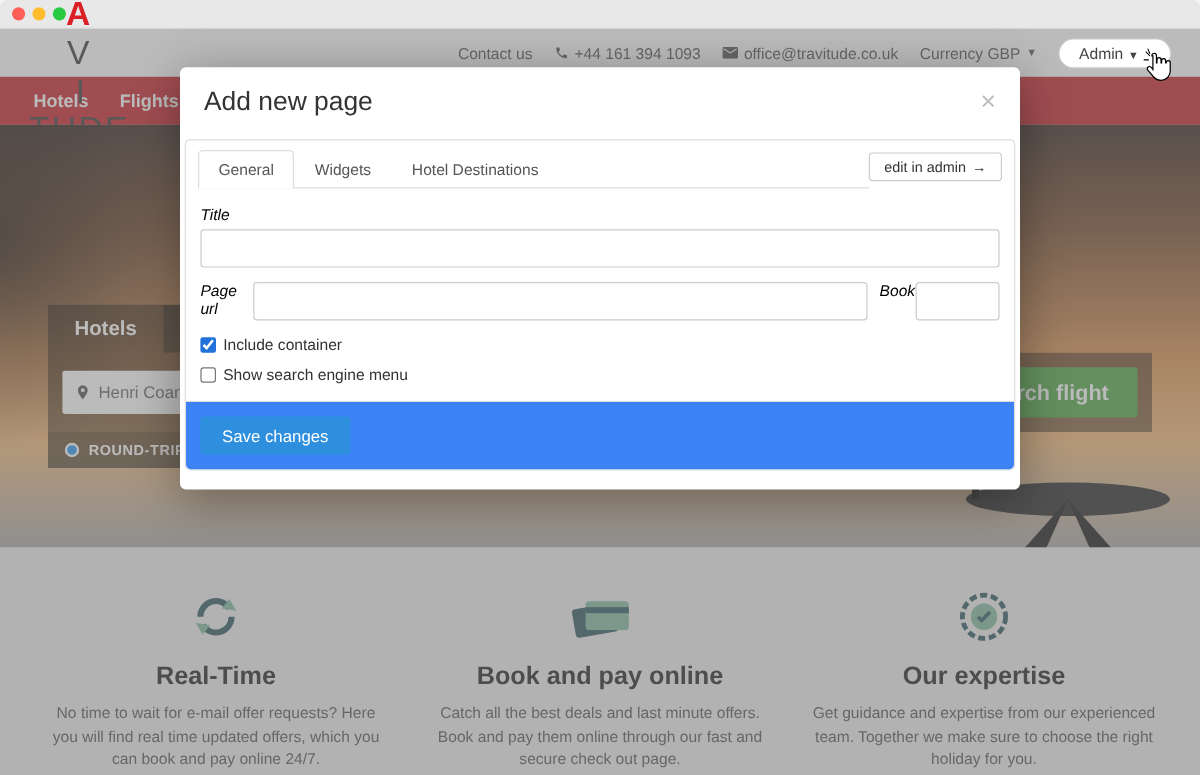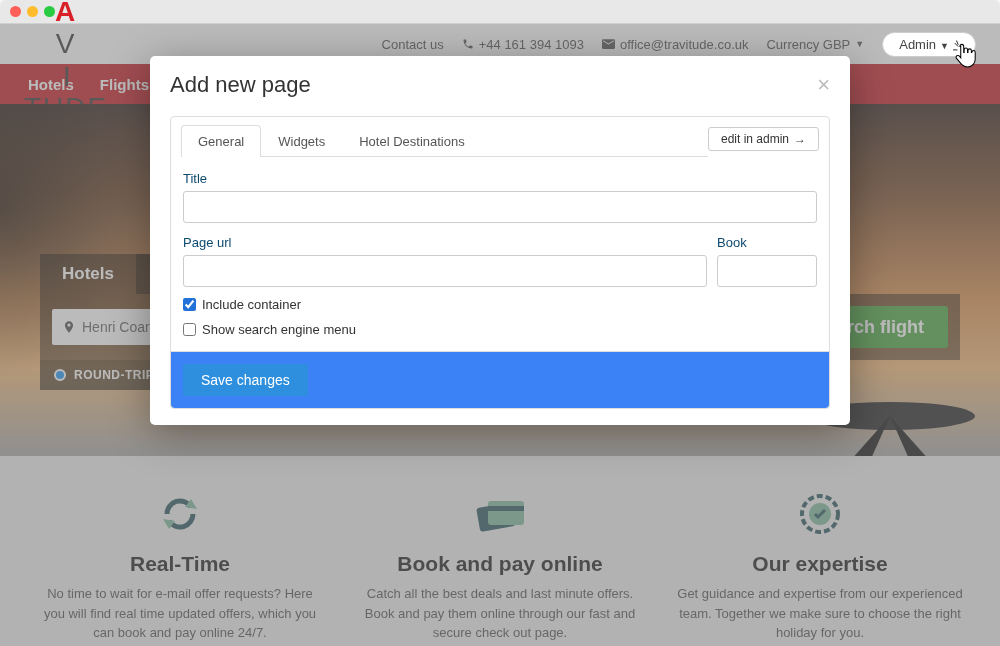--- a/index.html
+++ b/index.html
@@ -56,32 +56,32 @@
 .feature-icon { height: 56px; display: flex; align-items: center; justify-content: center; margin-bottom: 10px; }
 .feature h3 { font-size: 21px; font-weight: 700; color: #222; margin-bottom: 8px; }
 .feature p { font-size: 13px; color: #555; line-height: 1.5; padding: 0 6px; }
 
 
 .modal-backdrop { position: absolute; inset: 0; z-index: 10; display: flex; justify-content: center; align-items: flex-start; }
 .modal { background: #fff; width: 700px; margin-top: 32px; border-radius: 5px; box-shadow: 0 8px 40px rgba(0,0,0,0.35); }
 .modal-header { padding: 16px 20px 14px; display: flex; justify-content: space-between; align-items: flex-start; }
 .modal-header h2 { font-size: 22px; font-weight: 400; color: #333; }
 .modal-close { color: #bbb; font-size: 22px; cursor: pointer; background: none; border: none; }
-.modal-body { padding: 4px 20px 16px; }
+.modal-body { padding: 4px 4px 16px; }
 .panel { border: 1px solid #ddd; border-radius: 4px; }
 .panel-header { display: flex; justify-content: space-between; align-items: flex-end; padding: 8px 10px 0; }
 .modal-tabs { display: flex; gap: 0; border-bottom: 1px solid #ddd; flex: 1; }
 .modal-tab { padding: 8px 16px; font-size: 13px; color: #555; cursor: pointer; border: 1px solid transparent; border-bottom: none; margin-bottom: -1px; border-radius: 4px 4px 0 0; }
 .modal-tab.active { border-color: #ddd; background: #fff; color: #555; }
 .edit-admin-btn { background: #fff; border: 1px solid #ccc; border-radius: 3px; padding: 4px 12px; font-size: 12px; color: #333; cursor: pointer; display: flex; align-items: flex-start; gap: 5px; margin-bottom: 6px; }
 .panel-content { padding: 14px 12px; }
-.field-label { font-size: 13px; color: #0c4a6e; margin-bottom: 5px; display: block; }
+.field-label { font-size: 13px; color: #000000; margin-bottom: 5px; display: block; font-style: italic; }
 .text-input { width: 100%; height: 32px; border: 1px solid #ccc; border-radius: 3px; padding: 0 8px; font-size: 13px; background: #fff; }
 .field-row { display: flex; gap: 10px; margin-top: 12px; }
-.field-col { display: flex; flex-direction: column; }
+.field-col { display: flex; }
 .checkbox-row { display: flex; align-items: center; gap: 6px; font-size: 13px; color: #333; margin-top: 10px; }
 .checkbox-row input[type="checkbox"] { width: 13px; height: 13px; accent-color: #2372d9; }
 .panel-footer { background: #3b82f6; border-top: 1px solid #ddd; padding: 12px; border-radius: 0 0 4px 4px; }
 .save-btn { background: #2d8fdd; color: #fff; border: none; padding: 8px 18px; font-size: 14px; border-radius: 3px; cursor: pointer; }
 
 svg { display: block; }
 </style>
 </head>
 <body>
 

